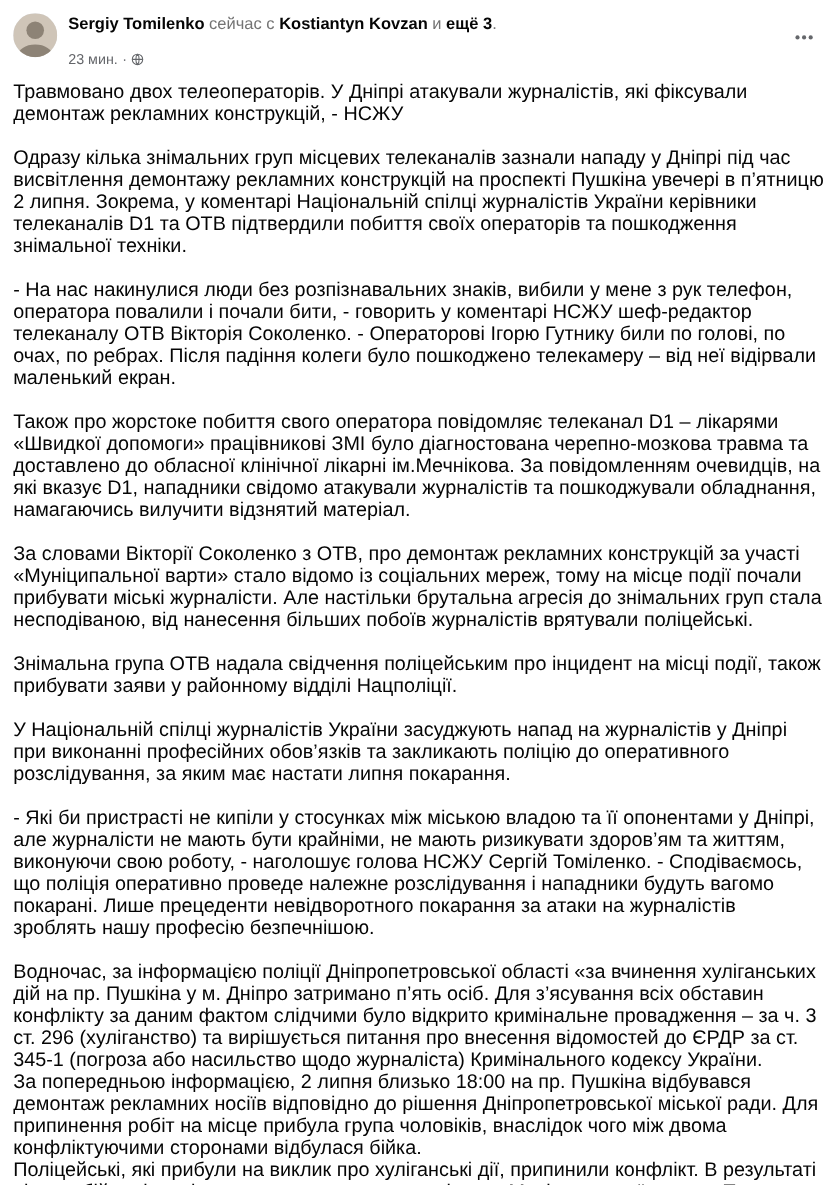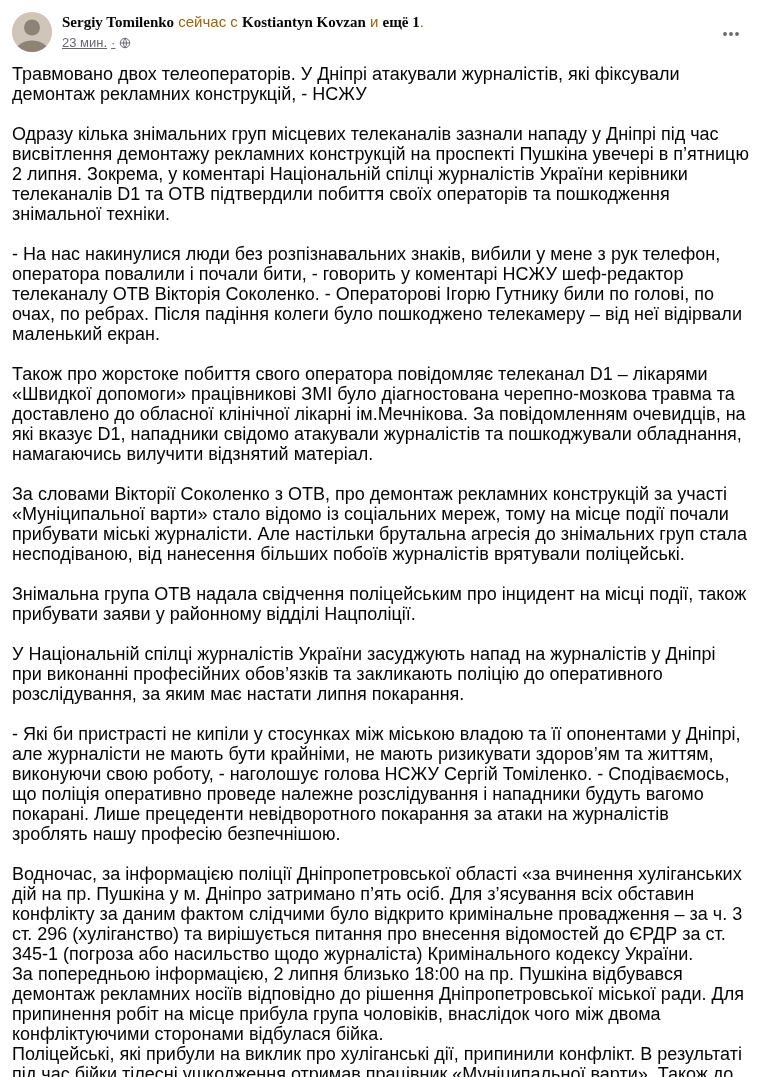--- a/index.html
+++ b/index.html
@@ -12,23 +12,23 @@
   .post { width: 761px; min-height: 1077px; background: #ffffff; padding: 6px 0 10px; }
 
   .post-header { position: relative; display: flex; align-items: flex-start; padding: 6px 12px 2px; }
   .avatar {
     width: 40px; height: 40px; border-radius: 50%; overflow: hidden;
     flex: 0 0 40px; cursor: pointer; background: #e4e6eb;
   }
   .avatar svg { display: block; }
   .header-text { margin-left: 10px; flex: 1 1 auto; padding-right: 48px; }
   .byline { font-size: 15px; line-height: 19px; color: #050505; }
-  .byline a { color: #050505; text-decoration: none; font-weight: 700; cursor: pointer; font-family: Liberation Serif, serif; }
-  .connector { font-weight: 400; color: #a16207; }
-  .meta { display: flex; align-items: center; gap: 4px; margin-top: 3px; font-size: 13px; color: #65676b; text-decoration: underline; }
+  .byline a { color: #050505; text-decoration: none; font-weight: 700; cursor: pointer; }
+  .connector { font-weight: 400; color: #737373; }
+  .meta { display: flex; align-items: center; gap: 4px; margin-top: 15px; font-size: 13px; color: #65676b; }
   .meta a { color: #65676b; text-decoration: none; cursor: pointer; }
   .globe { display: inline-flex; align-items: center; color: #65676b; }
   .menu-btn {
     position: absolute; top: 12px; right: 14px; width: 32px; height: 32px;
     border-radius: 50%; display: flex; align-items: center; justify-content: center;
     color: #65676b; cursor: pointer;
   }
 
   .post-body { padding: 10px 12px 0; font-size: 18px; line-height: 20px; color: #050505; }
   .post-body p { margin: 0; }
@@ -48,21 +48,21 @@
         <path d="M3 43c0-9.5 7.5-14.5 17-14.5S37 33.5 37 43" fill="#8d8376"></path>
       </svg>
     </div>
 
     <div class="header-text">
       <div class="byline">
         <a>Sergiy Tomilenko</a>
         <span class="connector">сейчас с</span>
         <a>Kostiantyn Kovzan</a>
         <span class="connector">и</span>
-        <a>ещё 1</a><span class="connector">.</span>
+        <a>ещё 3</a><span class="connector">.</span>
       </div>
       <div class="meta">
         <a>23 мин.</a>
         <span>·</span>
         <span class="globe">
           <svg width="12" height="12" viewBox="0 0 16 16" fill="none" stroke="currentColor" stroke-width="1.3">
             <circle cx="8" cy="8" r="6.3"></circle>
             <path d="M1.7 8h12.6M8 1.7c2.6 2.2 2.6 10.4 0 12.6M8 1.7c-2.6 2.2-2.6 10.4 0 12.6"></path>
           </svg>
         </span>

